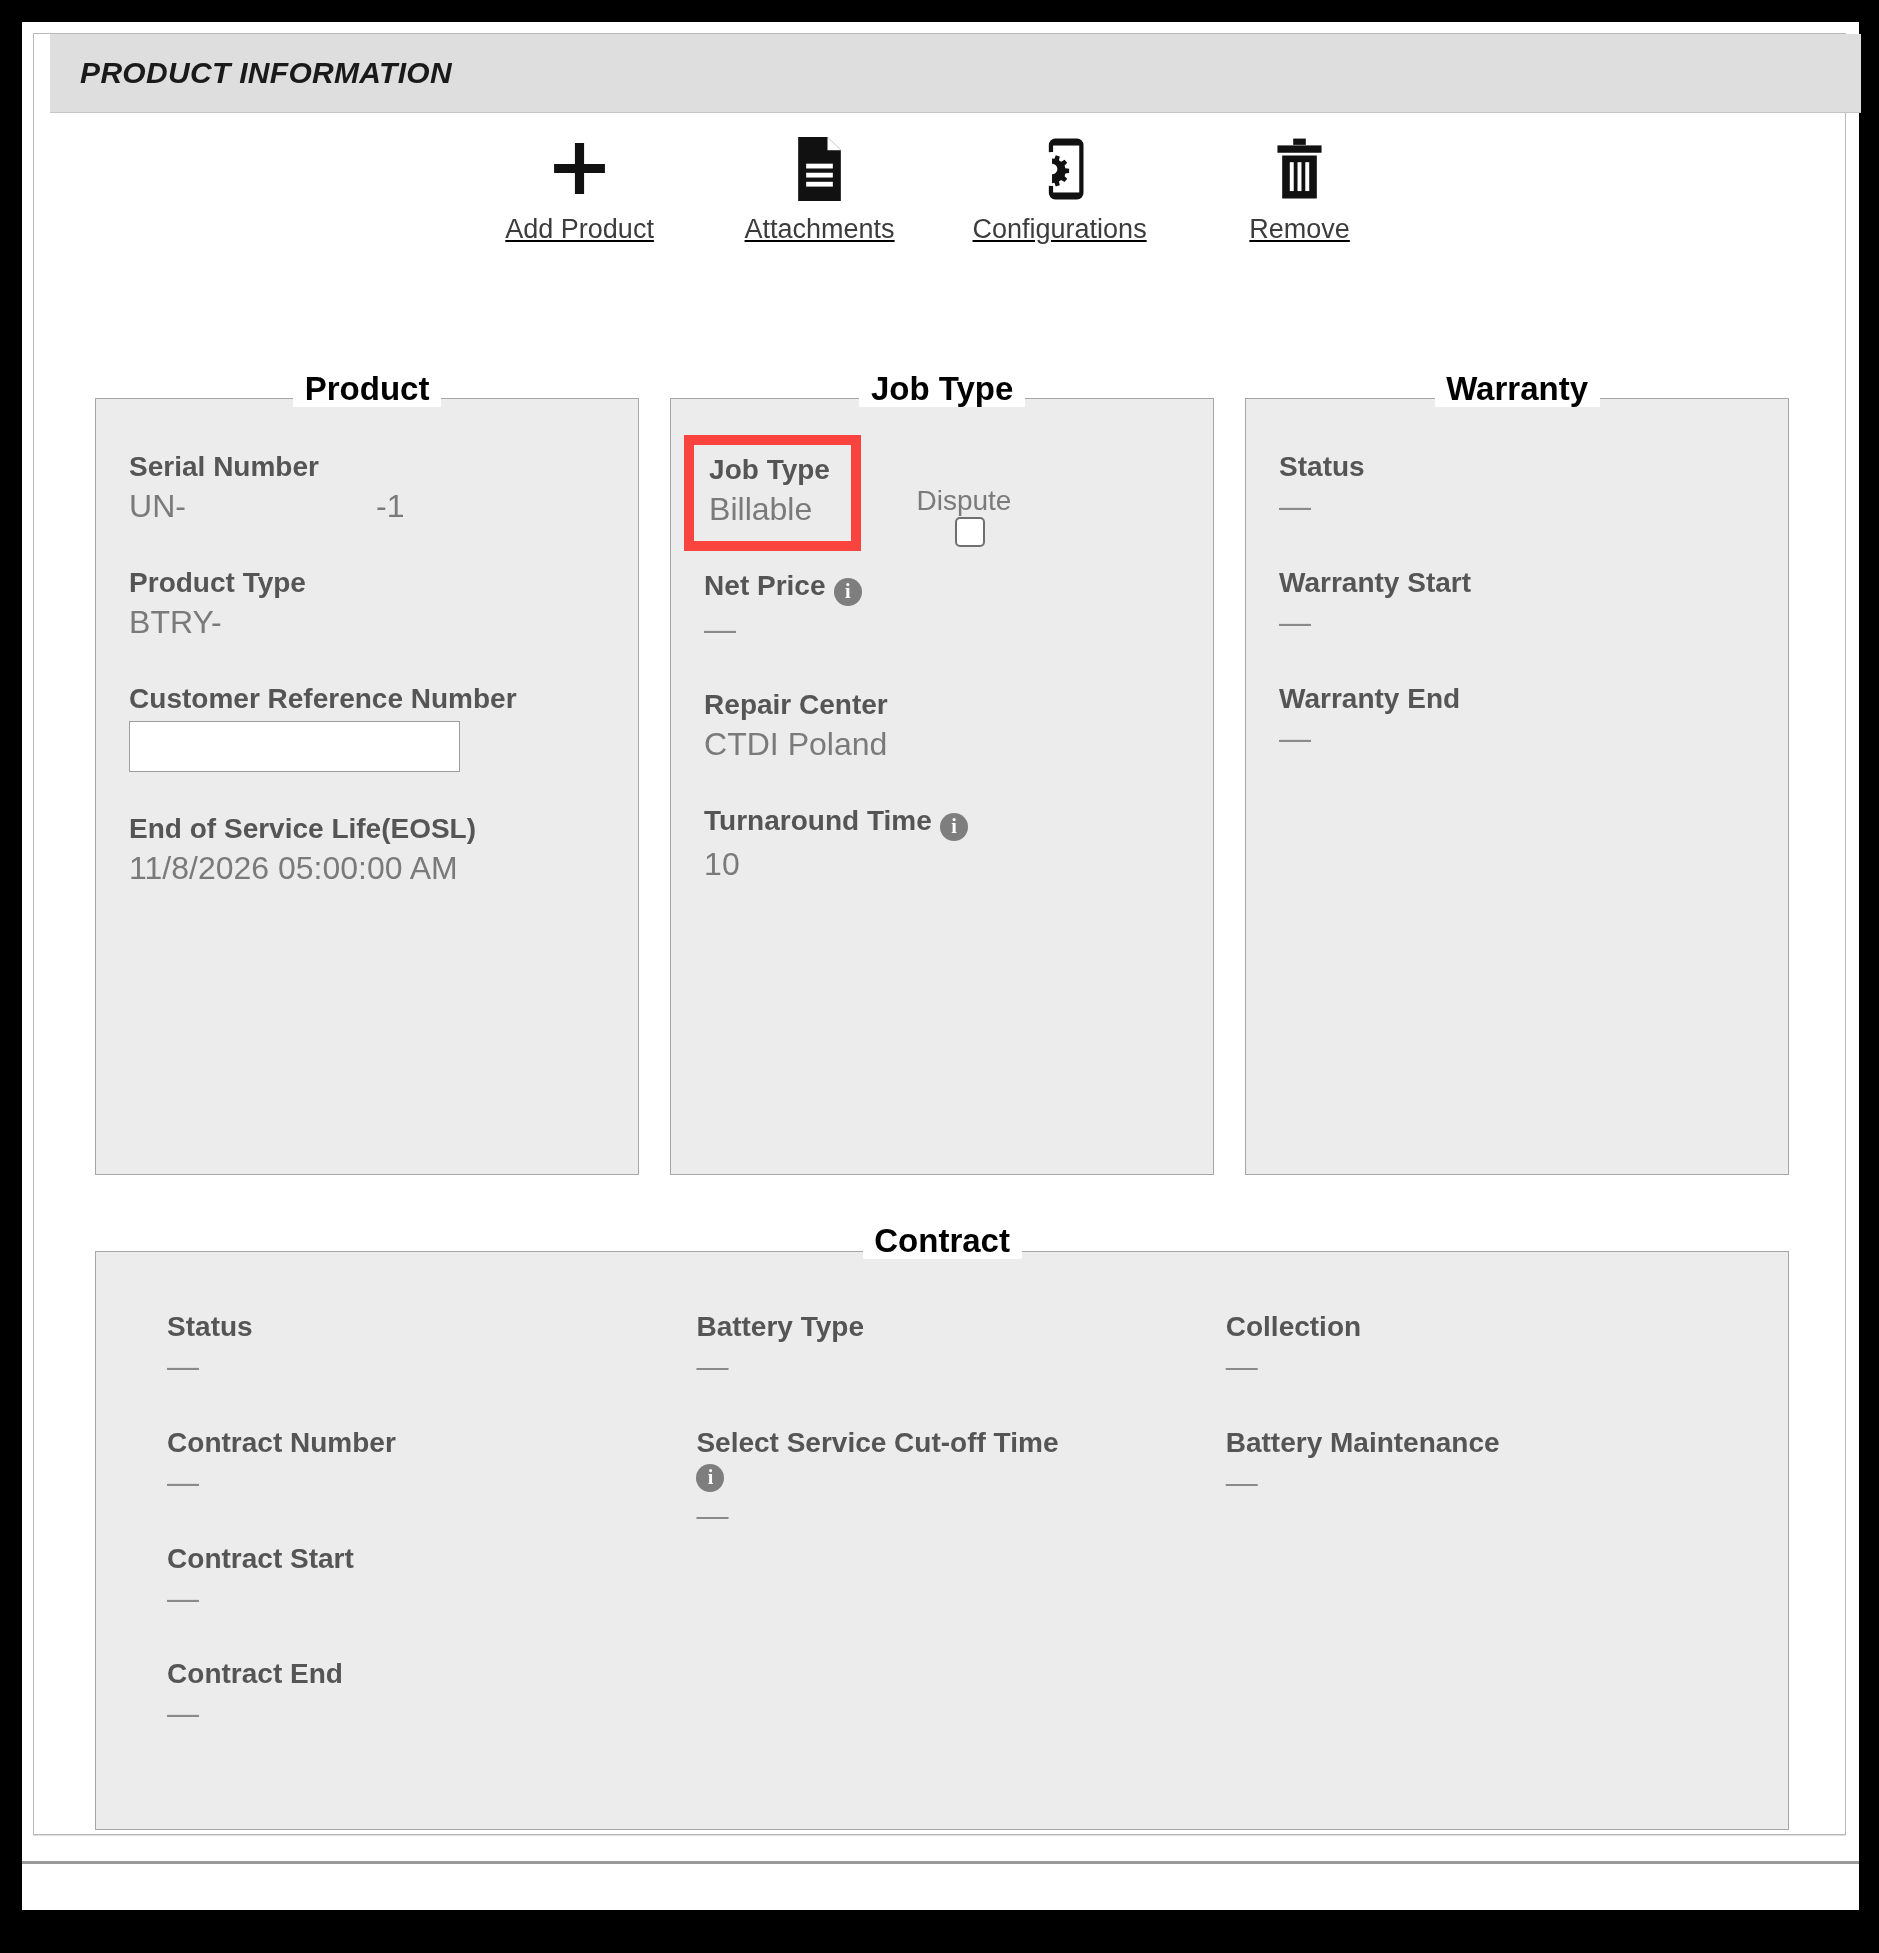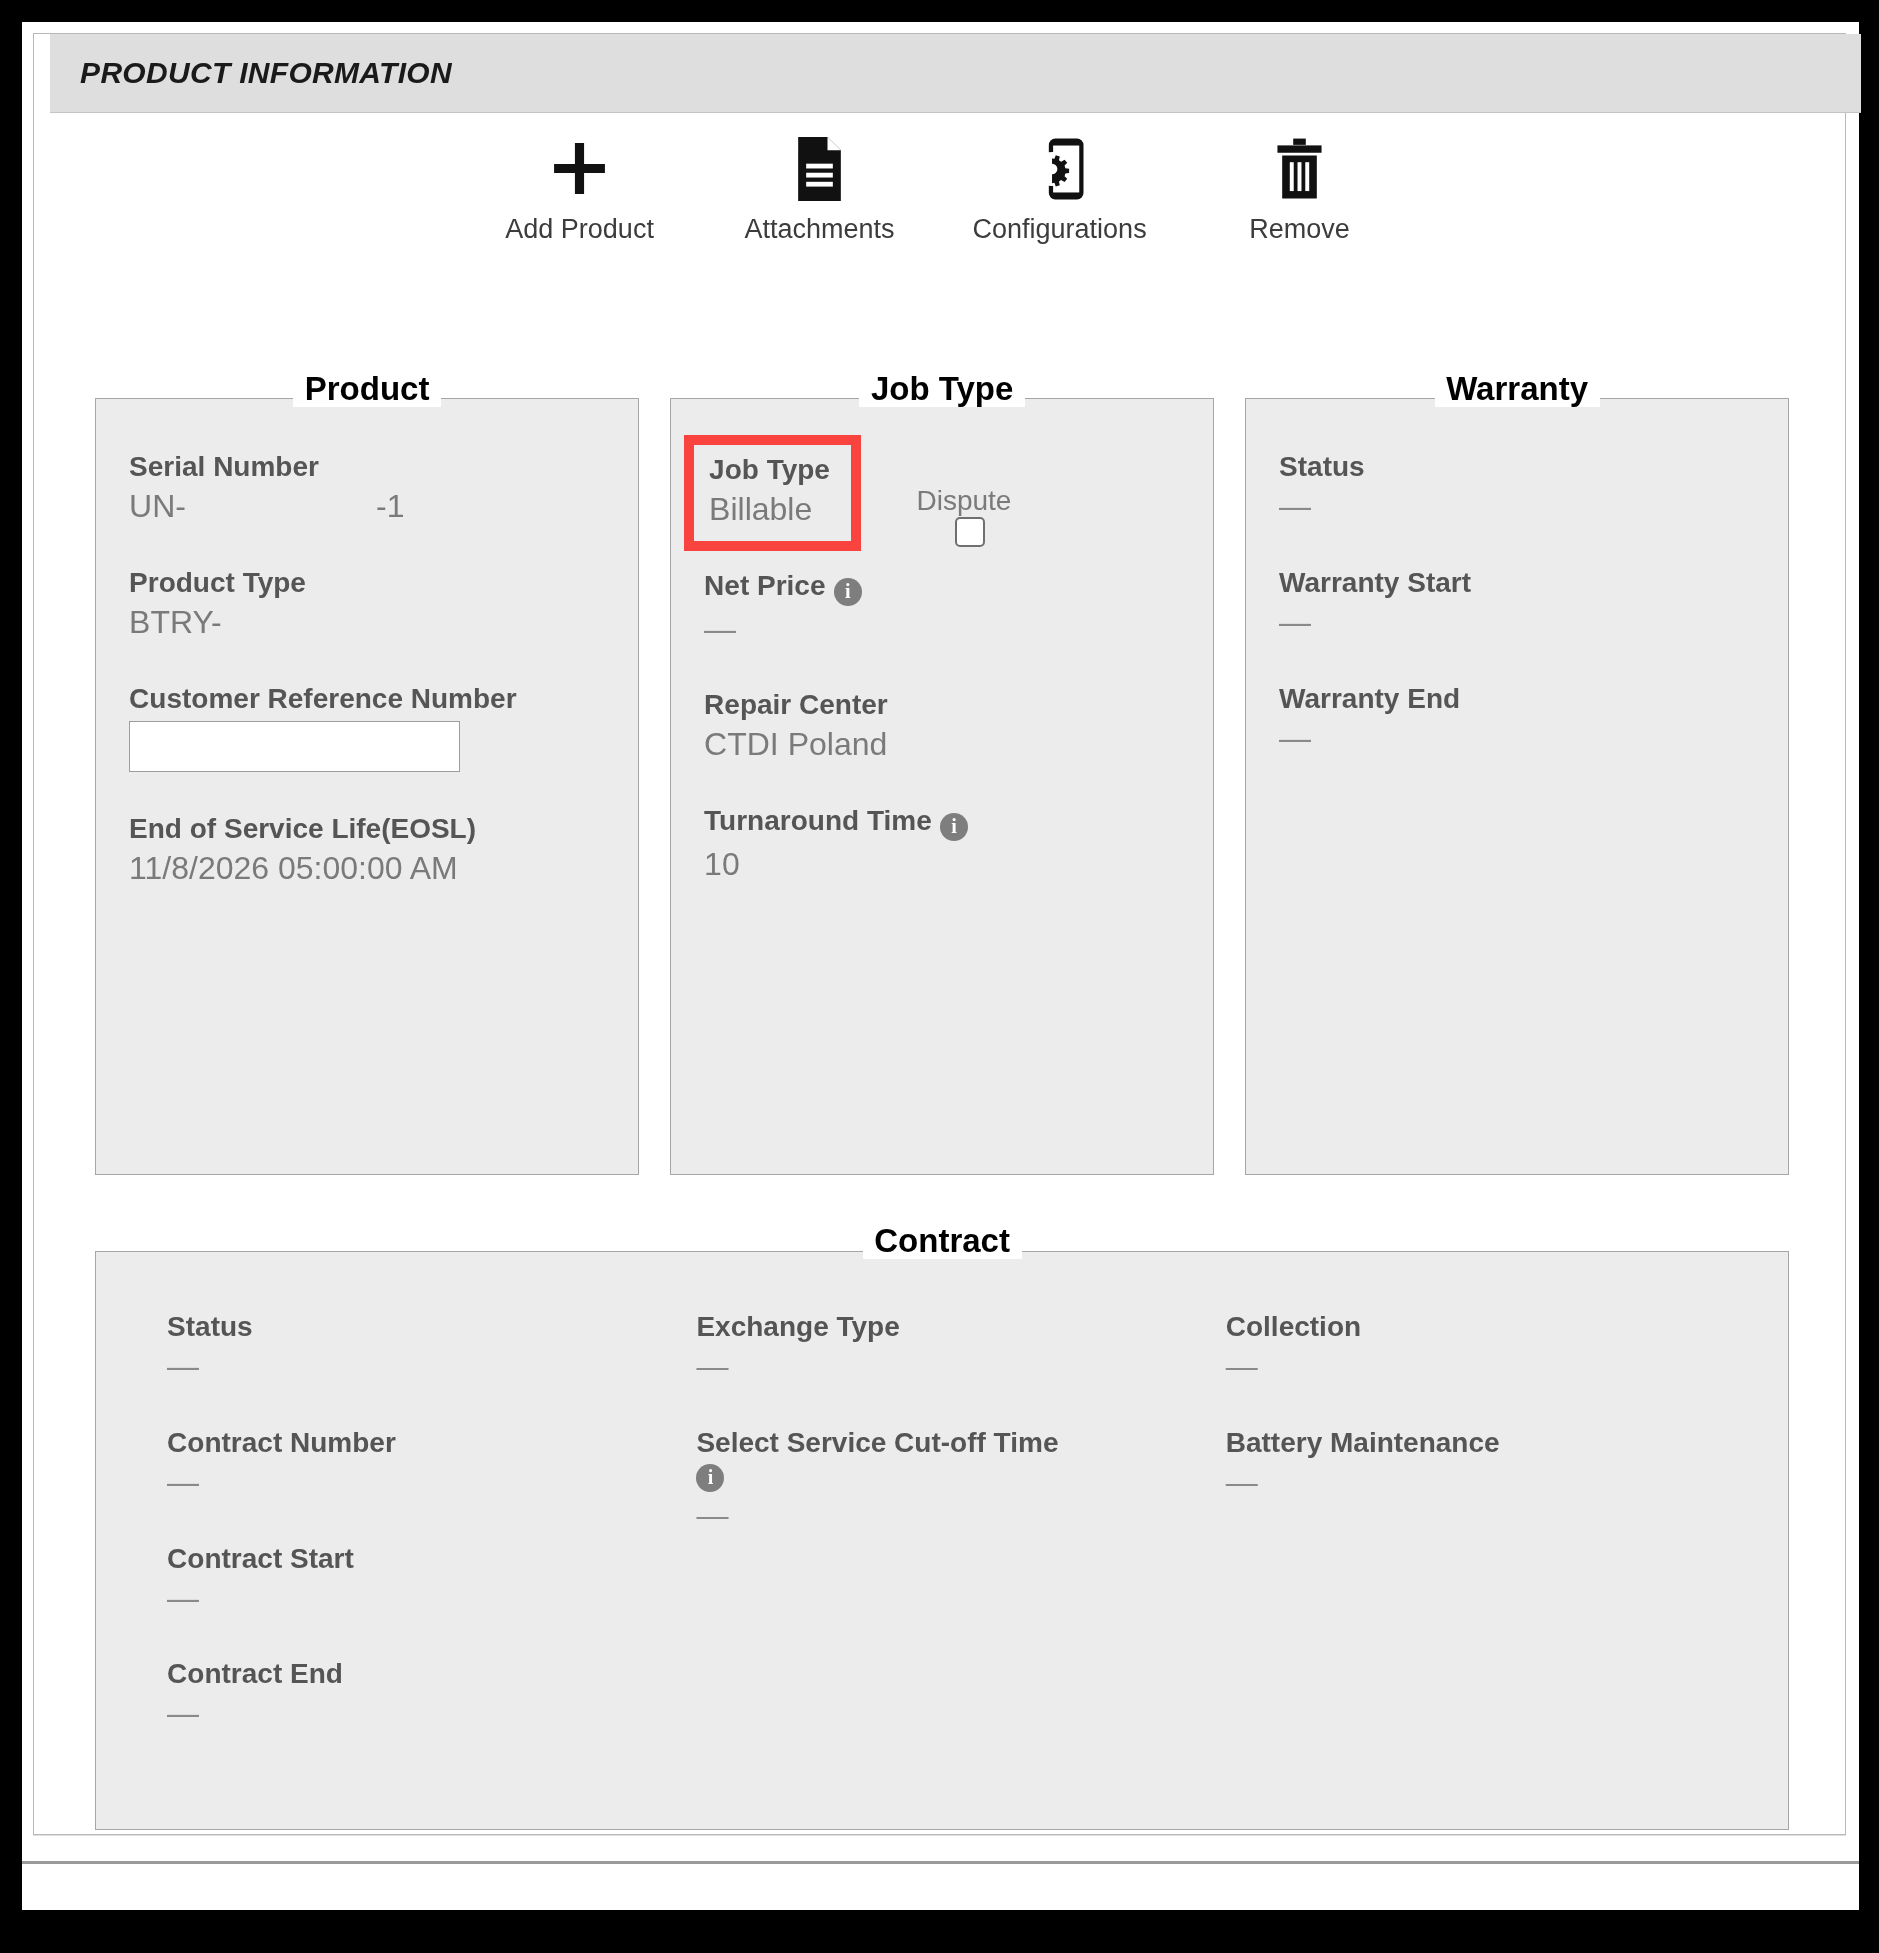--- a/index.html
+++ b/index.html
@@ -66,20 +66,21 @@
   .toolbar {
     position: absolute;
     left: 0;
     top: 99px;
     width: 100%;
     height: 124px;
     display: flex;
     justify-content: center;
     align-items: flex-start;
     gap: 0px;
+    text-decoration: underline;
   }
   .tool {
     width: 240px;
     display: flex;
     flex-direction: column;
     align-items: center;
     cursor: pointer;
     background: transparent;
     border: none;
   }
@@ -409,21 +410,21 @@
             <span class="f-value dash">—</span>
           </div>
           <div class="field">
             <span class="f-label">Contract End</span>
             <span class="f-value dash">—</span>
           </div>
         </div>
 
         <div class="contract-col">
           <div class="field">
-            <span class="f-label">Exchange Type</span>
+            <span class="f-label">Battery Type</span>
             <span class="f-value dash">—</span>
           </div>
           <div class="field">
             <span class="f-label">Select Service Cut-off Time</span>
             <span class="info-icon block">i</span>
             <span class="f-value dash">—</span>
           </div>
         </div>
 
         <div class="contract-col">

